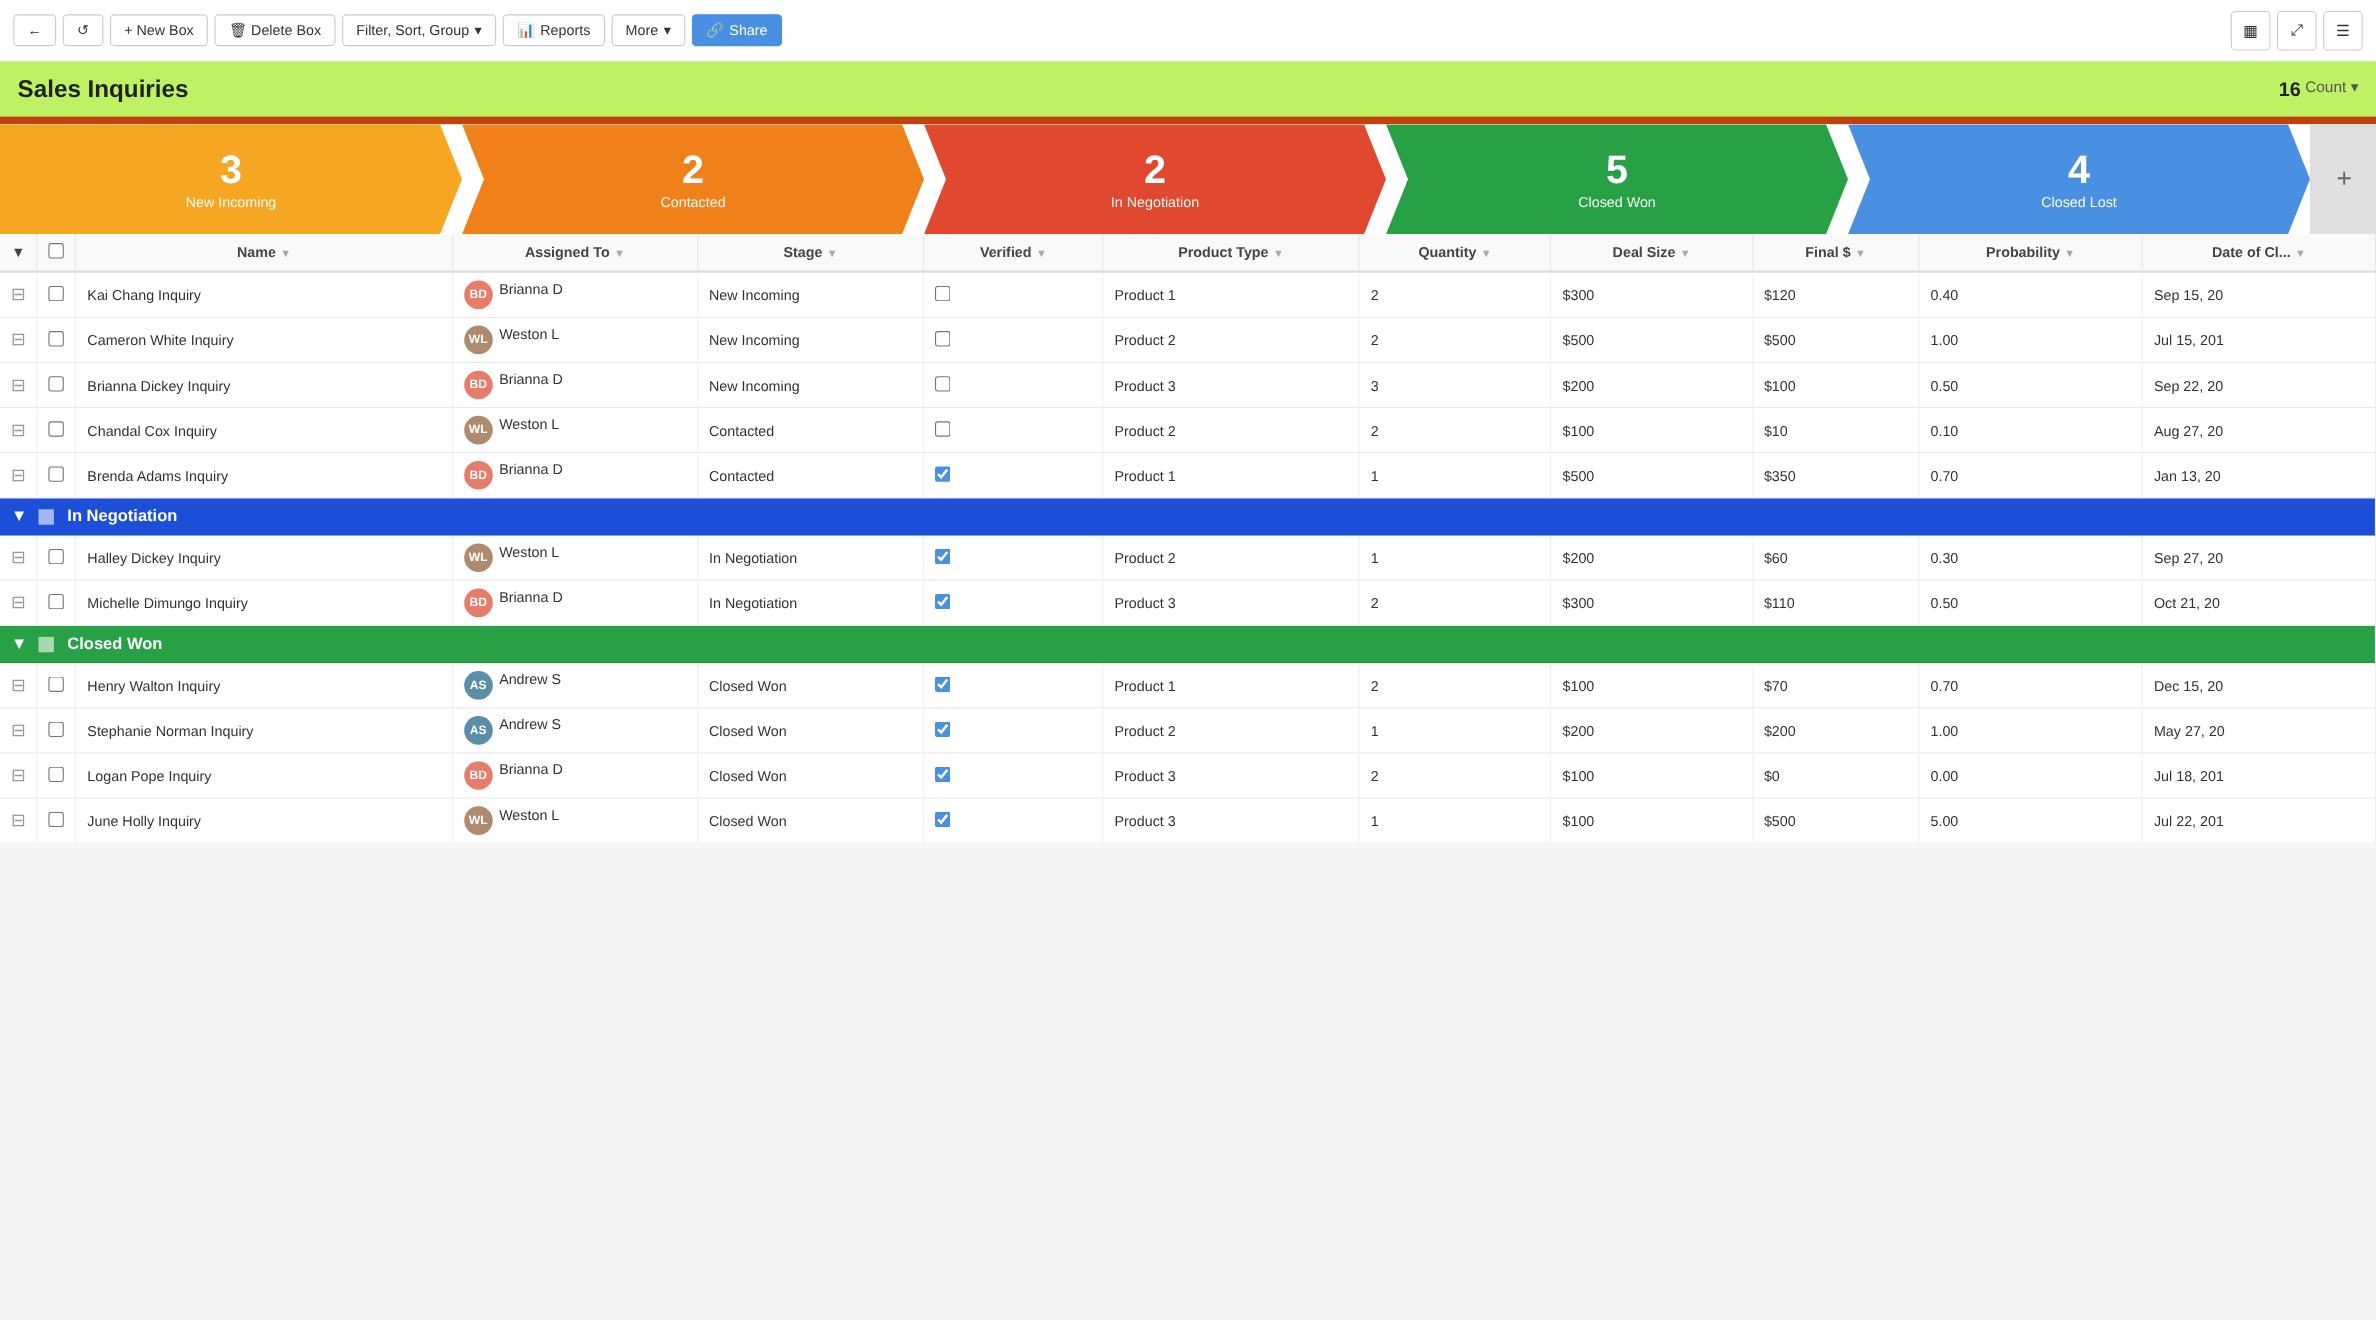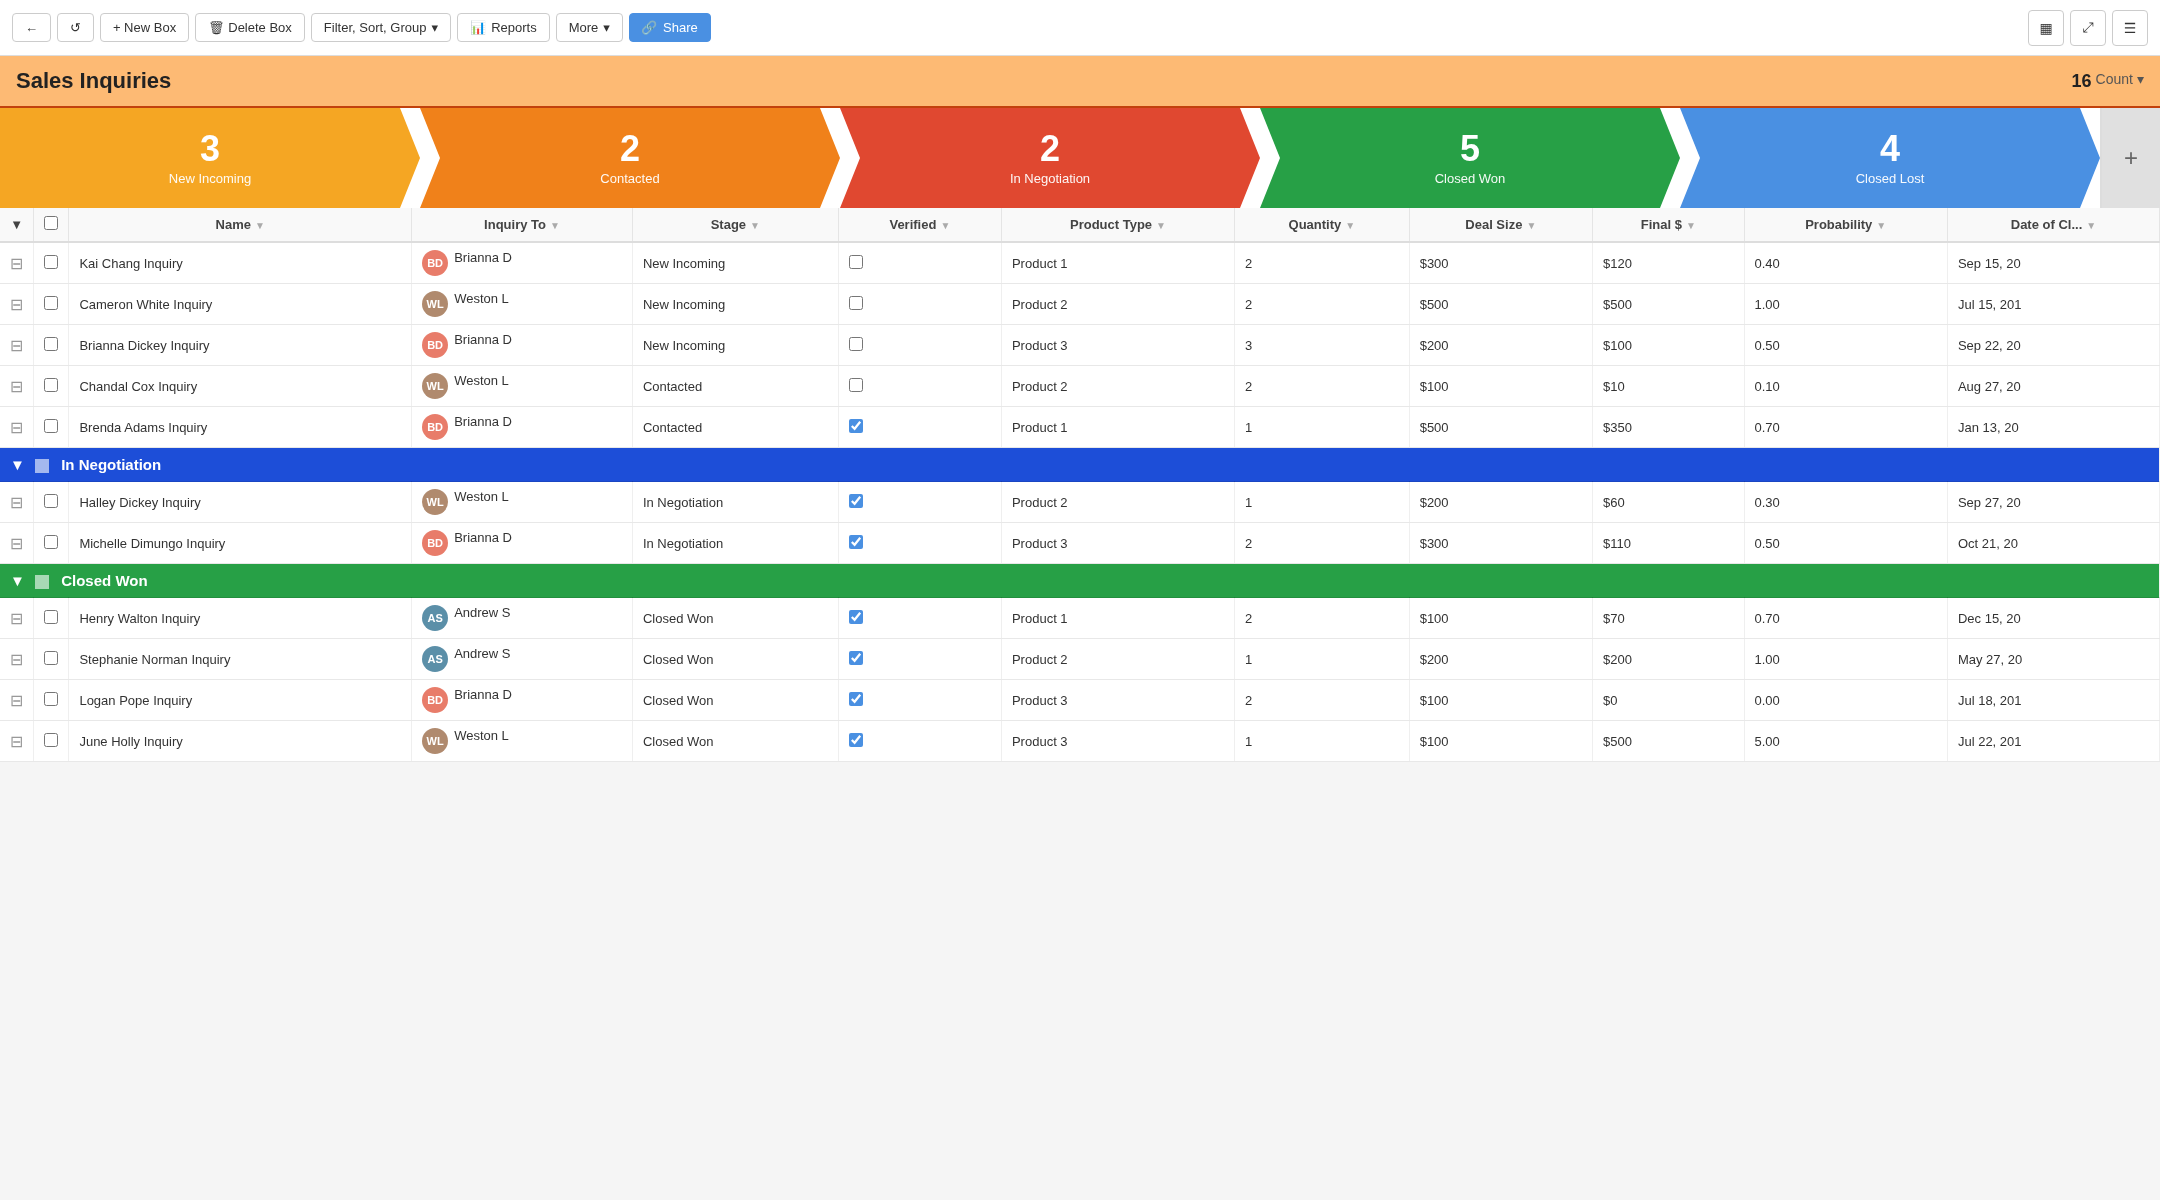--- a/index.html
+++ b/index.html
@@ -20,21 +20,21 @@
     .toolbar-spacer { flex: 1; }
     .toolbar-icon-btn {
       display: flex; align-items: center; justify-content: center;
       width: 36px; height: 36px; background: #fff; border: 1px solid #ccc;
       border-radius: 4px; cursor: pointer;
     }
 
     
     .title-bar {
       display: flex; align-items: center; justify-content: space-between;
-      padding: 12px 16px; background: #fdba74; border-bottom: 2px solid #c2410c;
+      padding: 12px 16px; background: #bef264; border-bottom: 7px solid #c2410c;
     }
     .title-bar h1 { font-size: 22px; font-weight: 600; color: #222; }
     .count-badge { font-size: 14px; color: #555; display: flex; align-items: flex-start; gap: 4px; }
     .count-num { font-size: 18px; font-weight: 700; color: #222; }
 
     
     .pipeline {
       display: flex; align-items: stretch;
       background: #fff; overflow: hidden;
       height: 100px;
@@ -186,21 +186,21 @@
     </div>
   </div>
 
 <div class="table-wrap">
   <table id="main-table">
     <thead id="table-head">
         <tr>
           <th class="first-col"><span>▼</span></th>
           <th class="second-col"><input type="checkbox" class="cb" style=""></th>
           <th><span>Name</span><span class="filter-icon">▼</span></th>
-          <th><span>Inquiry To</span><span class="filter-icon">▼</span></th>
+          <th><span>Assigned To</span><span class="filter-icon">▼</span></th>
           <th><span>Stage</span><span class="filter-icon">▼</span></th>
           <th><span>Verified</span><span class="filter-icon">▼</span></th>
           <th><span>Product Type</span><span class="filter-icon">▼</span></th>
           <th><span>Quantity</span><span class="filter-icon">▼</span></th>
           <th><span>Deal Size</span><span class="filter-icon">▼</span></th>
           <th><span>Final $</span><span class="filter-icon">▼</span></th>
           <th><span>Probability</span><span class="filter-icon">▼</span></th>
           <th><span>Date of Cl...</span><span class="filter-icon">▼</span></th>
         </tr>
       </thead>

